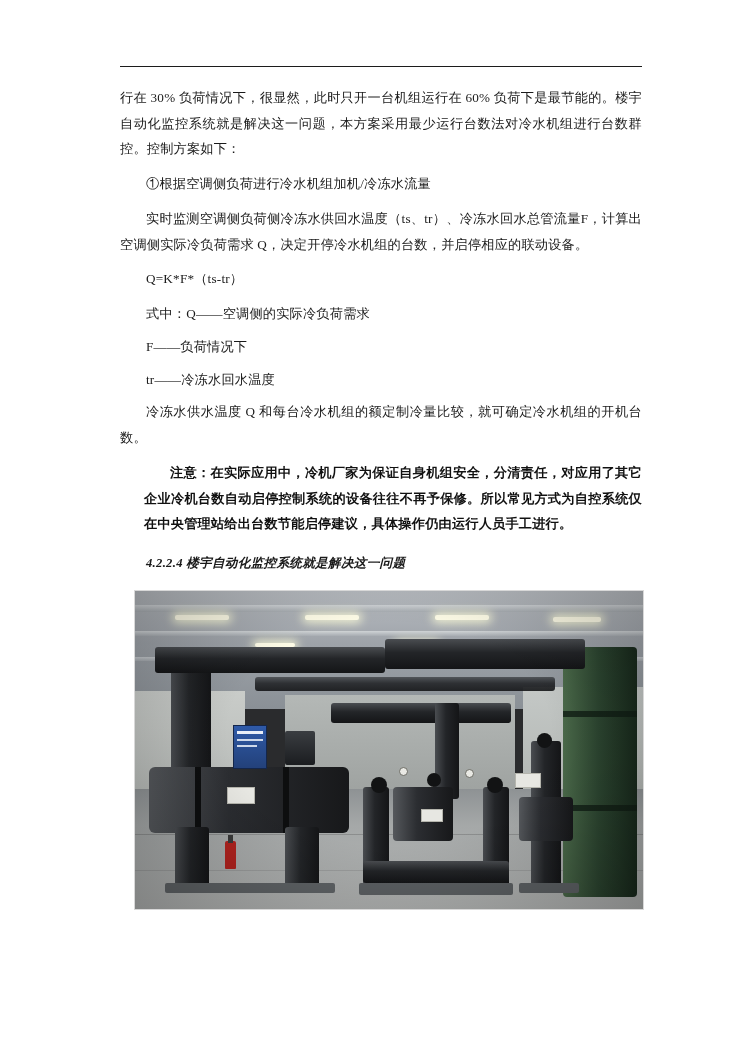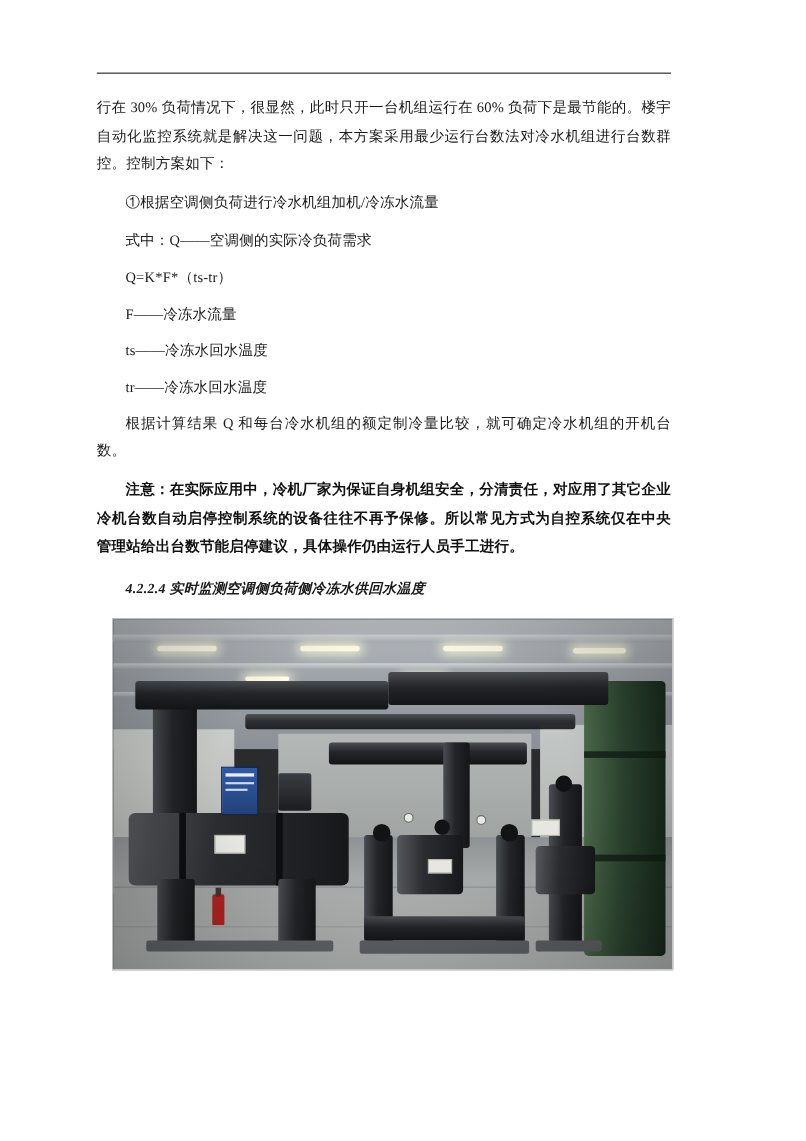--- a/index.html
+++ b/index.html
@@ -13,21 +13,21 @@
   .page {
     width: 733px;
     height: 1037px;
     background: #ffffff;
     position: relative;
     overflow: hidden;
     box-sizing: border-box;
   }
   .content {
     position: absolute;
-    left: 88px;
+    left: 120px;
     top: 66px;
     width: 522px;
   }
   .top-rule {
     border-top: 1px solid #1c1c1c;
     width: 522px;
     margin: 0 0 18px 0;
     height: 0;
   }
   p {
@@ -42,20 +42,21 @@
     text-indent: 26px;
   }
   p.tight {
     margin-bottom: 7px;
   }
   p.note {
     font-weight: bold;
     color: #111;
     text-indent: 26px;
     margin-bottom: 14px;
+    margin-left: 24px;
   }
   p.heading {
     font-style: italic;
     font-weight: bold;
     font-size: 12.6px;
     text-indent: 26px;
     margin-top: 12px;
     margin-bottom: 14px;
     letter-spacing: 0.3px;
   }
@@ -154,38 +155,38 @@
 
 <div class="page">
   <div class="content">
 
     <div class="top-rule"></div>
 
     <p class="body">行在 30% 负荷情况下，很显然，此时只开一台机组运行在 60% 负荷下是最节能的。楼宇自动化监控系统就是解决这一问题，本方案采用最少运行台数法对冷水机组进行台数群控。控制方案如下：</p>
 
     <p class="indent">①根据空调侧负荷进行冷水机组加机/冷冻水流量</p>
 
+    <p class="indent">实时监测空调侧负荷侧冷冻水供回水温度（ts、tr）、冷冻水回水总管流量F，计算出空调侧实际冷负荷需求 Q，决定开停冷水机组的台数，并启停相应的联动设备。</p>
+
+    <p class="formula">Q=K*F*（ts-tr）</p>
 
     <p class="formula tight">式中：Q——空调侧的实际冷负荷需求</p>
 
-    <p class="formula">Q=K*F*（ts-tr）</p>
-
-
-    <p class="formula tight">F——冷冻水流量</p>
-
-    <p class="formula tight">ts——冷冻水回水温度</p>
+
+    <p class="formula tight">F——负荷情况下</p>
+
 
     <p class="formula tight">tr——冷冻水回水温度</p>
 
-    <p class="indent">根据计算结果 Q 和每台冷水机组的额定制冷量比较，就可确定冷水机组的开机台数。</p>
+    <p class="indent">冷冻水供水温度 Q 和每台冷水机组的额定制冷量比较，就可确定冷水机组的开机台数。</p>
 
 
     <p class="note">注意：在实际应用中，冷机厂家为保证自身机组安全，分清责任，对应用了其它企业冷机台数自动启停控制系统的设备往往不再予保修。所以常见方式为自控系统仅在中央管理站给出台数节能启停建议，具体操作仍由运行人员手工进行。</p>
 
-    <p class="heading">4.2.2.4 实时监测空调侧负荷侧冷冻水供回水温度</p>
+    <p class="heading">4.2.2.4 楼宇自动化监控系统就是解决这一问题</p>
 
     <div class="photo-wrap">
 
       <div class="ph ceiling"></div>
       <div class="ph ceiling-beam" style="left:0;top:14px;width:100%;"></div>
       <div class="ph ceiling-beam" style="left:0;top:40px;width:100%;height:5px;"></div>
       <div class="ph ceiling-beam" style="left:0;top:66px;width:100%;height:4px;opacity:.8;"></div>
       <div class="ph lamp" style="left:40px;top:24px;width:54px;"></div>
       <div class="ph lamp" style="left:170px;top:24px;width:54px;"></div>
       <div class="ph lamp" style="left:300px;top:24px;width:54px;"></div>

